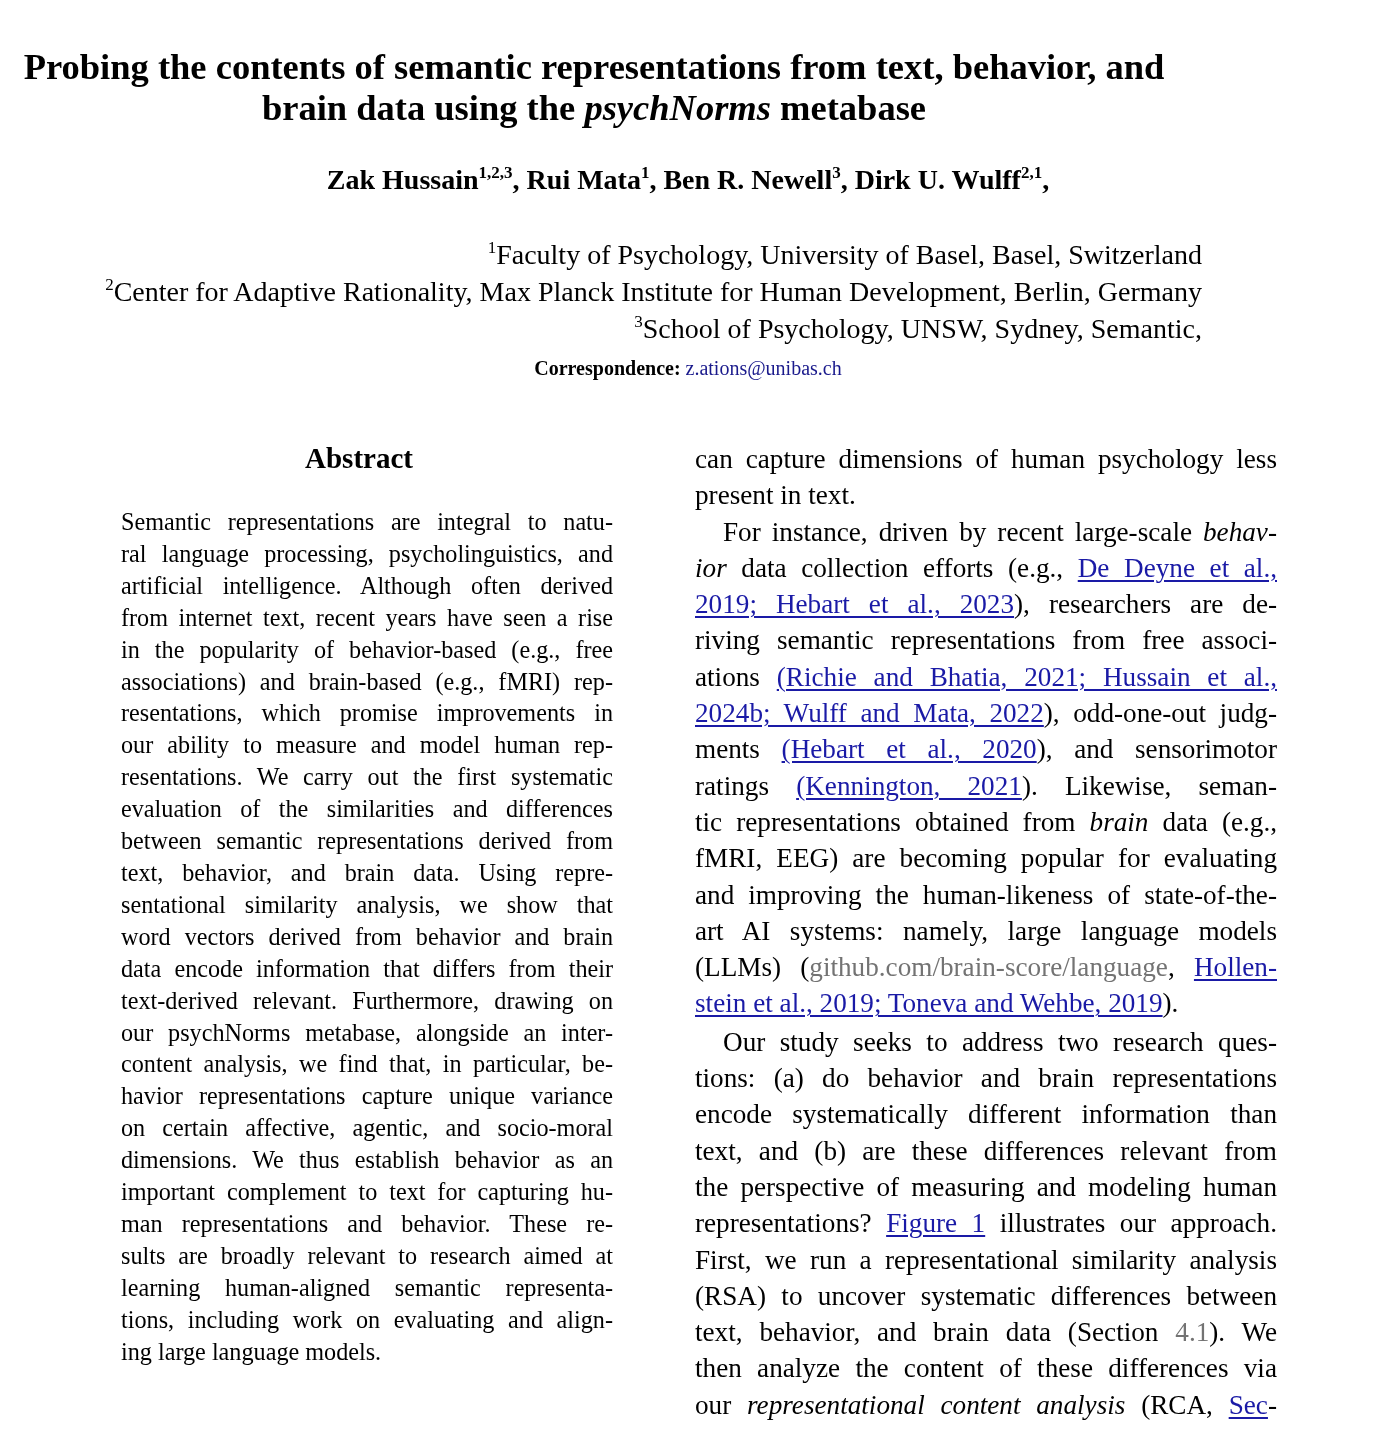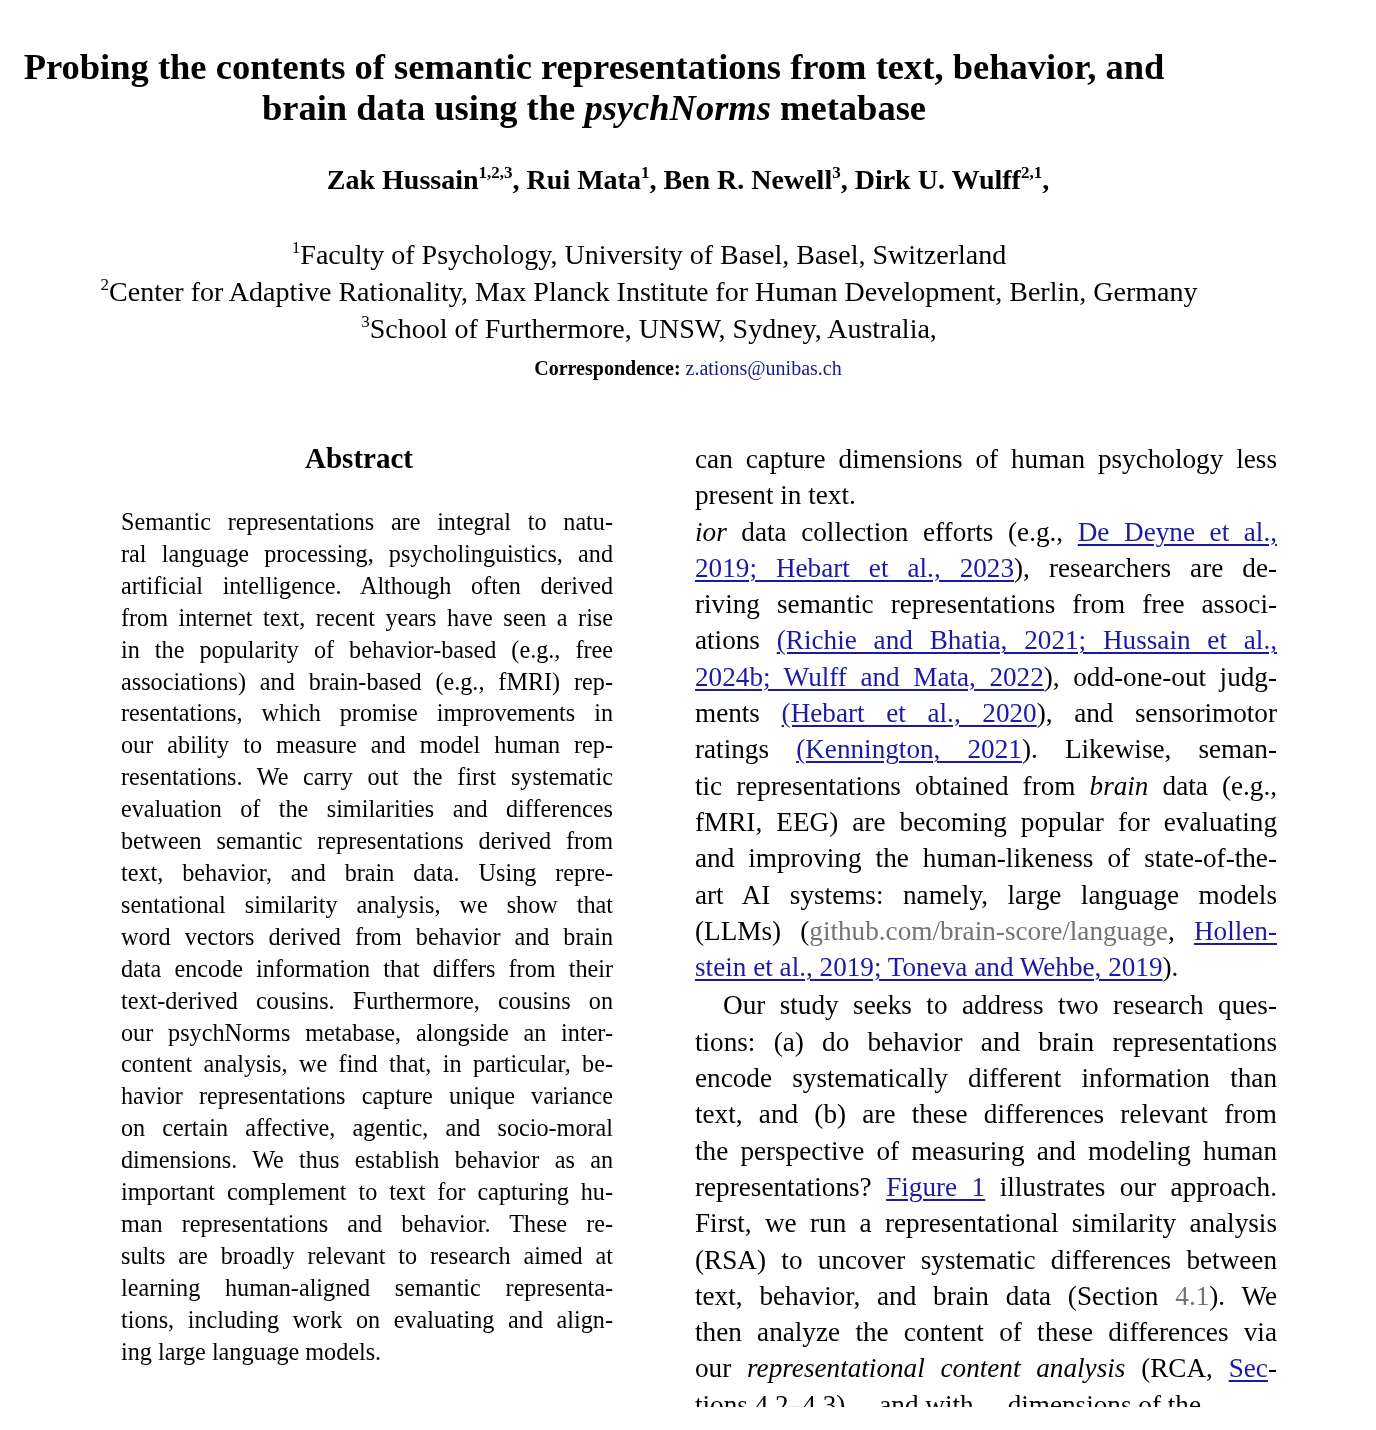--- a/index.html
+++ b/index.html
@@ -4,22 +4,22 @@
 <style>
   html, body { margin: 0; padding: 0; background: #ffffff; }
   body { width: 1376px; height: 1430px; overflow: hidden; position: relative;
          font-family: "Liberation Serif", "DejaVu Serif", serif; color: #000; }
   .title { position: absolute; left: 0; width: 1188px; top: 46px; text-align: center;
            font-weight: bold; font-size: 36.5px; line-height: 41px; margin: 0; }
   .title .line { display: block; }
   .authors { position: absolute; left: 0; width: 1376px; top: 163px; text-align: center;
              font-weight: bold; font-size: 28px; line-height: 34px; }
   .authors sup { font-size: 17px; vertical-align: 11px; line-height: 0; }
-  .affils { position: absolute; left: 0; width: 1202px; top: 236px; text-align: center;
-            font-size: 28px; line-height: 37px; padding-left: 48px; }
+  .affils { position: absolute; left: 0; width: 1202px; top: 236px; text-align: right;
+            font-size: 28px; line-height: 37px; }
   .affils .aff { display: block; }
   .affils sup { font-size: 17px; vertical-align: 11px; line-height: 0; }
   .corr { position: absolute; left: 0; width: 1376px; top: 355px; text-align: center;
           font-size: 20px; line-height: 26px; }
   .corr .lbl { font-weight: bold; }
   .link { color: #737373; }
   .email { color: #1a1a8c; }
   u.cite { color: #1a1aa6; text-decoration: underline; text-underline-offset: 3px; text-decoration-thickness: 1.5px; }
   .abstract-head { position: absolute; left: 113px; width: 492px; top: 440px; text-align: center;
                    font-weight: bold; font-size: 29px; line-height: 36px; }
@@ -43,21 +43,21 @@
   <span class="line"><span>brain data using the </span><i>psychNorms</i><span> metabase</span></span>
 </h1>
 
 <div class="authors">
   <span><span>Zak Hussain</span><sup>1,2,3</sup><span>, </span></span><span><span>Rui Mata</span><sup>1</sup><span>, </span></span><span><span>Ben R. Newell</span><sup>3</sup><span>, </span></span><span><span>Dirk U. Wulff</span><sup>2,1</sup><span>,</span></span>
 </div>
 
 <div class="affils">
   <span class="aff"><sup>1</sup><span>Faculty of Psychology, University of Basel, Basel, Switzerland</span></span>
   <span class="aff"><sup>2</sup><span>Center for Adaptive Rationality, Max Planck Institute for Human Development, Berlin, Germany</span></span>
-  <span class="aff"><sup>3</sup><span>School of Furthermore, UNSW, Sydney, Australia,</span></span>
+  <span class="aff"><sup>3</sup><span>School of Psychology, UNSW, Sydney, Semantic,</span></span>
 </div>
 
 <div class="corr">
   <span class="lbl">Correspondence:</span>
   <a class="email">z.ations@unibas.ch</a>
 </div>
 
 <div class="abstract-head">Abstract</div>
 <div class="abstract" id="abstract-body">
     <span class="ln">Semantic representations are integral to natu-</span>
@@ -68,39 +68,40 @@
     <span class="ln">associations) and brain-based (e.g., fMRI) rep-</span>
     <span class="ln">resentations, which promise improvements in</span>
     <span class="ln">our ability to measure and model human rep-</span>
     <span class="ln">resentations. We carry out the first systematic</span>
     <span class="ln">evaluation of the similarities and differences</span>
     <span class="ln">between semantic representations derived from</span>
     <span class="ln">text, behavior, and brain data.  Using repre-</span>
     <span class="ln">sentational similarity analysis, we show that</span>
     <span class="ln">word vectors derived from behavior and brain</span>
     <span class="ln">data encode information that differs from their</span>
-    <span class="ln">text-derived cousins. Furthermore, cousins on</span>
+    <span class="ln">text-derived relevant. Furthermore, drawing on</span>
     <span class="ln">our psychNorms metabase, alongside an inter-</span>
     <span class="ln">content analysis, we find that, in particular, be-</span>
     <span class="ln">havior representations capture unique variance</span>
     <span class="ln">on certain affective, agentic, and socio-moral</span>
     <span class="ln">dimensions. We thus establish behavior as an</span>
     <span class="ln">important complement to text for capturing hu-</span>
     <span class="ln">man representations and behavior.  These re-</span>
     <span class="ln">sults are broadly relevant to research aimed at</span>
     <span class="ln">learning human-aligned semantic representa-</span>
     <span class="ln">tions, including work on evaluating and align-</span>
     <span class="ln last">ing large language models.</span>
   </div>
 
 <div class="rightcol">
 
   <span class="ln">can capture dimensions of human psychology less</span>
   <span class="ln last">present in text.</span>
 
+  <span class="ln indent"><span>For instance, driven by recent large-scale </span><i>behav-</i></span>
   <span class="ln"><i>ior</i><span> data collection efforts (e.g., </span><u class="cite">De Deyne et al.,</u></span>
   <span class="ln"><u class="cite">2019; Hebart et al., 2023</u><span>), researchers are de-</span></span>
   <span class="ln">riving semantic representations from free associ-</span>
   <span class="ln"><span>ations </span><u class="cite">(Richie and Bhatia, 2021; Hussain et al.,</u></span>
   <span class="ln"><u class="cite">2024b; Wulff and Mata, 2022</u><span>), odd-one-out judg-</span></span>
   <span class="ln"><span>ments </span><u class="cite">(Hebart et al., 2020</u><span>), and sensorimotor</span></span>
   <span class="ln"><span>ratings </span><u class="cite">(Kennington, 2021</u><span>).  Likewise, seman-</span></span>
   <span class="ln"><span>tic representations obtained from </span><i>brain</i><span> data (e.g.,</span></span>
   <span class="ln">fMRI, EEG) are becoming popular for evaluating</span>
   <span class="ln">and improving the human-likeness of state-of-the-</span>

